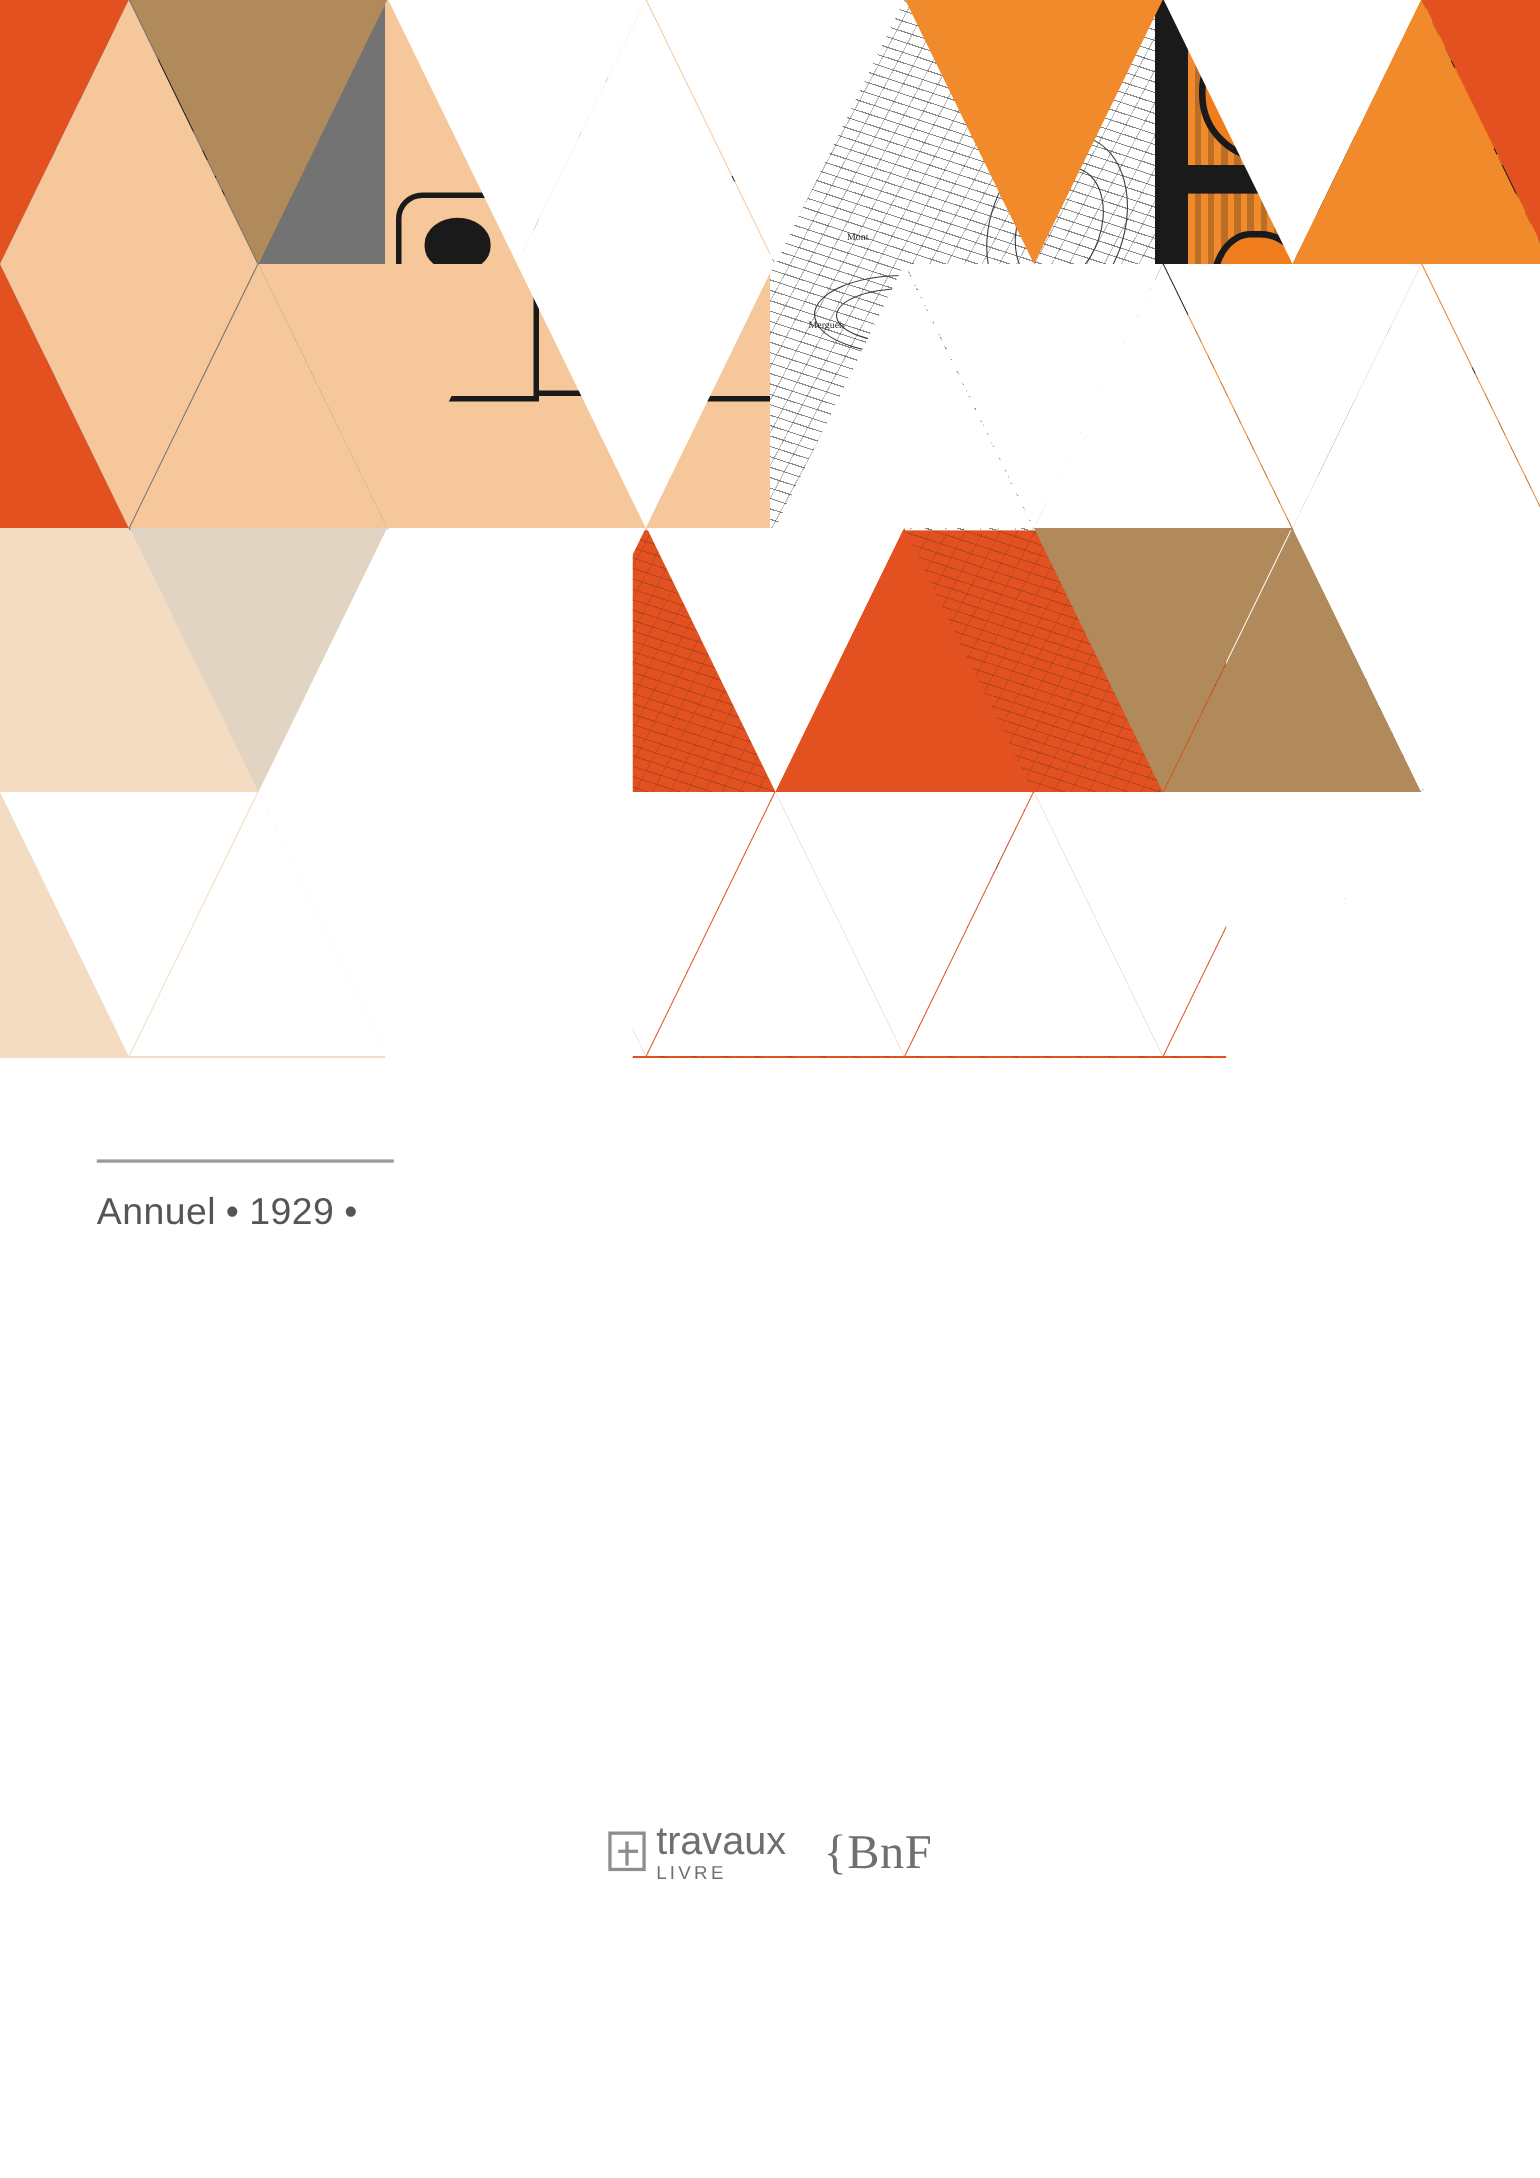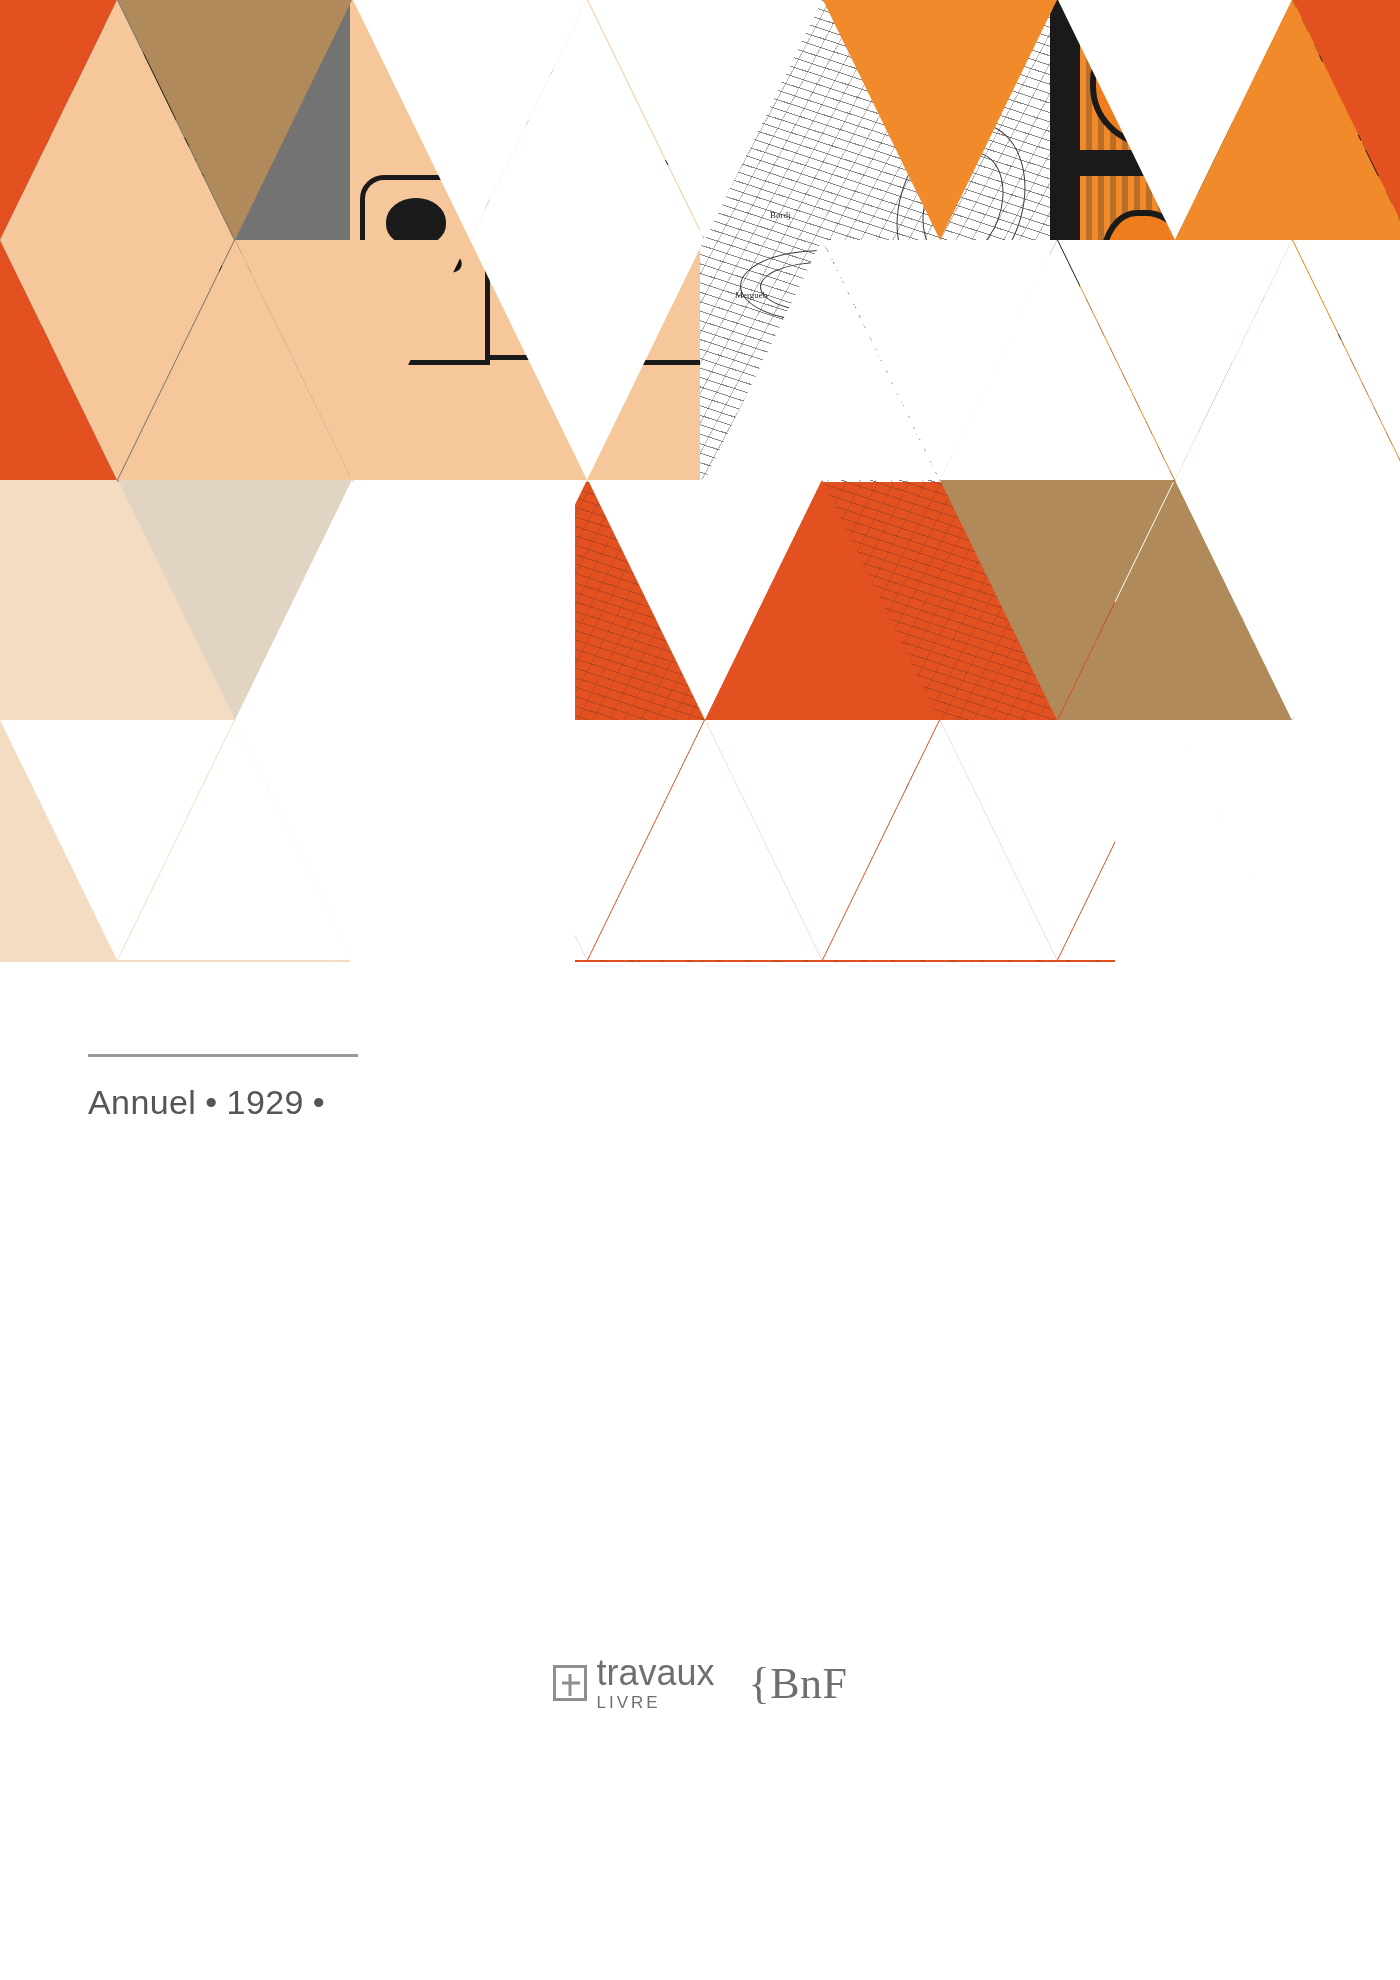--- a/index.html
+++ b/index.html
@@ -368,21 +368,21 @@
         <div class="hatch-lines"></div>
         <div class="contour" style="left:40px; top:250px; width:160px; height:70px;"></div>
         <div class="contour" style="left:60px; top:262px; width:120px; height:48px;"></div>
         <div class="contour" style="left:200px; top:120px; width:120px; height:170px; transform:rotate(20deg);"></div>
         <div class="contour" style="left:225px; top:150px; width:74px; height:110px; transform:rotate(20deg);"></div>
         <div class="map-glyphs">
           <span style="left:35px; top:290px;">Mergueb</span>
           <span style="left:130px; top:320px;">Zaouia</span>
           <span style="left:210px; top:100px;">Oued el Ab</span>
           <span style="left:255px; top:245px;">Sidi Mohammed</span>
-          <span style="left:70px; top:210px;">Bordj</span>
+          <span style="left:70px; top:210px;">Mont</span>
         </div>
       </div>
 
       <div class="cell cell-woodcut">
         <div class="wood-band" style="left:0; top:0; width:350px; height:482px; opacity:.25;"></div>
         <div class="wood-blob" style="left:0; top:0; width:30px; height:482px;"></div>
         <div class="wood-blob" style="left:148px; top:0; width:34px; height:482px;"></div>
         <div class="wood-blob" style="left:0; top:150px; width:350px; height:26px;"></div>
         <div class="wood-orange" style="left:40px; top:40px; width:95px; height:95px;"></div>
         <div class="wood-orange" style="left:205px; top:55px; width:110px; height:85px;"></div>
@@ -420,21 +420,20 @@
         <div class="map-glyphs">
           <span style="left:170px; top:232px;">Bordjer</span>
           <span style="left:62px; top:262px;">Messel</span>
           <span style="left:200px; top:308px;">Si Ali</span>
           <span style="left:55px; top:385px;">H.ª Djemmah</span>
         </div>
       </div>
 
       <div class="cell-type">
         <div class="type-script">Mendjera</div>
-        <div class="type-second">ROUFLANTES</div>
         <div class="type-stamp"></div>
         <div class="type-stamp-text">75486</div>
         <div class="type-number">2</div>
       </div>
     </div>
 
     <div class="tri tri-down" style="left:-117px; top:0; border-top-color:#e2511f;"></div>
     <div class="tri tri-up" style="left:0px;    top:0; border-bottom-color:#f6c79a;"></div>
     <div class="tri tri-down" style="left:118px;  top:0; border-top-color:#b08a5a;"></div>
     <div class="tri tri-down" style="left:353px;  top:0; border-top-color:#ffffff;"></div>

